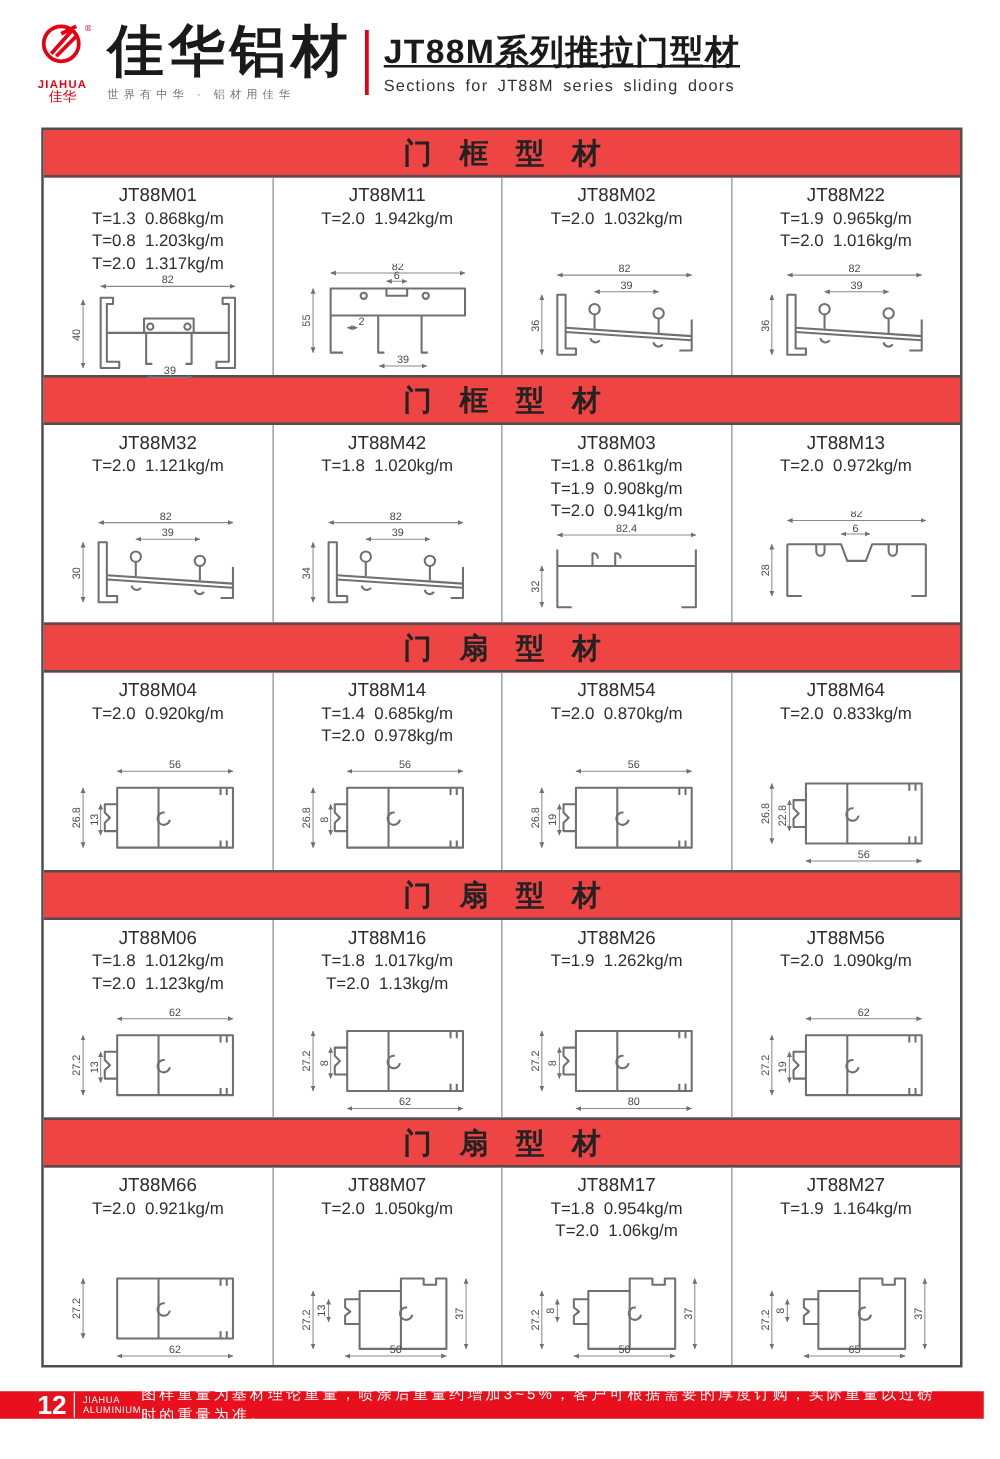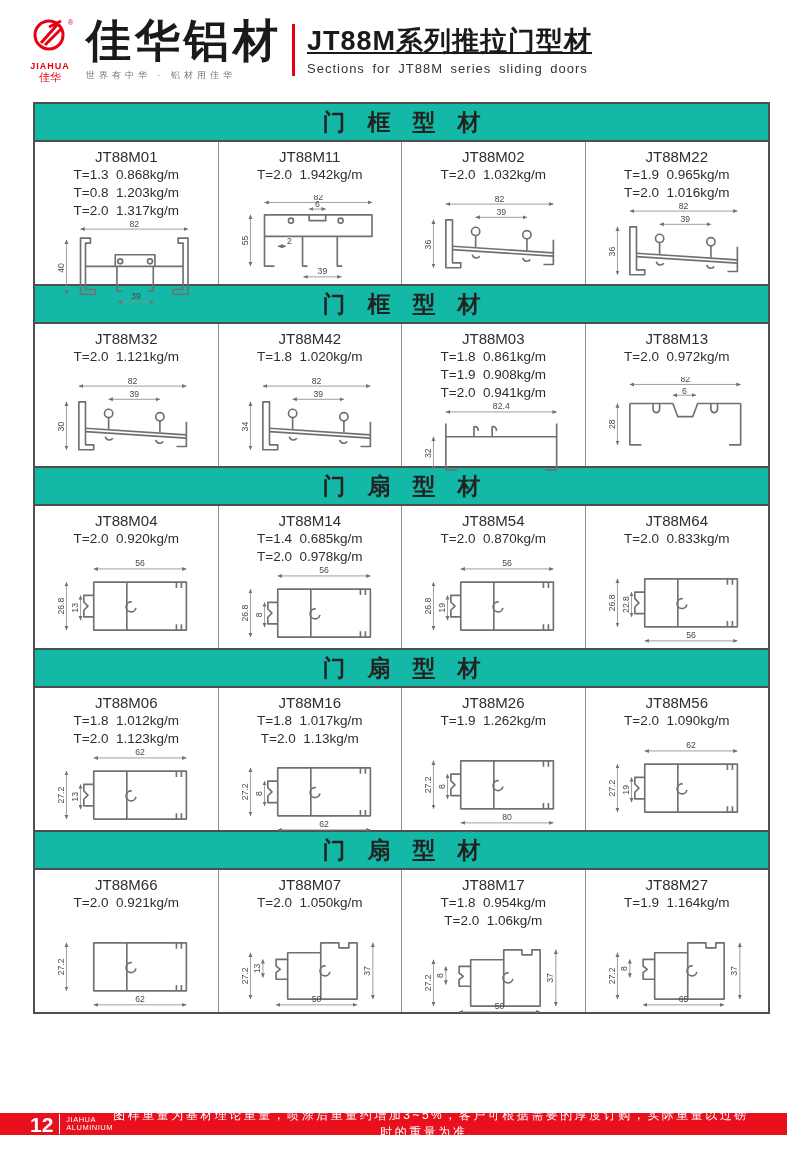--- a/index.html
+++ b/index.html
@@ -13,39 +13,39 @@
   .logo-cn{color:#e60012;font-weight:normal;font-size:11px;line-height:12px;}
   .brand-col{margin-left:8px;flex:0 0 auto;}
   .brand-name{font-size:45px;font-weight:bold;color:#1a1a1a;letter-spacing:4px;line-height:44px;}
   .brand-slogan{font-size:9px;color:#777;letter-spacing:4px;margin-top:6px;}
   .red-divider{width:3px;height:52px;background:#e60012;margin:0 12px 0 10px;flex:0 0 auto;}
   .title-col{flex:0 0 auto;}
   .title-cn{font-size:27px;font-weight:bold;color:#1a1a1a;letter-spacing:1px;line-height:32px;text-decoration:underline;}
   .title-en{font-size:13px;color:#333;letter-spacing:1px;margin-top:4px;word-spacing:3px;}
   
   .catalog{position:absolute;left:33px;right:30px;top:102px;border:2px solid #4f4f4f;background:#fff;}
-  .section-header{background:#14b8a6;border-top:2px solid #4f4f4f;border-bottom:2px solid #4f4f4f;
+  .section-header{background:#ef4444;border-top:2px solid #4f4f4f;border-bottom:2px solid #4f4f4f;
       text-align:center;font-size:23px;font-weight:bold;color:#222;
       letter-spacing:22px;padding-left:22px;height:36px;line-height:36px;}
   .section:first-child .section-header{border-top:none;}
-  .section-row{display:flex;height:142px;}
+  .section-row{display:flex;height:158px;}
   .cell{flex:1 1 0;display:flex;flex-direction:column;align-items:center;padding-top:5px;min-width:0;}
   .cell + .cell{border-left:1px solid #8f8f8f;}
   .code{font-size:15px;color:#2e2e2e;font-weight:500;line-height:19px;}
   .spec{font-size:13.5px;color:#2e2e2e;line-height:18px;white-space:pre;}
   .drawing{width:176px;height:86px;margin:auto 0 3px 0;flex:0 0 auto;}
   text.dim{font-size:10.5px;fill:#4a4a4a;text-anchor:middle;font-family:"Liberation Sans",sans-serif;}
   
   .footer{position:absolute;left:0;right:13px;top:1113px;height:22px;background:#e8101c;
       display:flex;align-items:center;color:#ffffff;}
   .pageblock{display:flex;align-items:center;margin-left:30px;flex:0 0 auto;}
   .pagenum{font-size:21px;font-weight:bold;line-height:21px;}
   .page-divider{width:1px;height:20px;background:#fff;margin:0 6px;}
   .footer-brand{font-size:7.5px;line-height:8.5px;letter-spacing:.5px;}
-  .footer-note{flex:1;text-align:center;margin-right:38px;font-size:12px;letter-spacing:2.5px;}
+  .footer-note{flex:1;text-align:left;margin-right:38px;font-size:12px;letter-spacing:2.5px;}
 </style>
 </head>
 <body>
 
 <svg width="0" height="0" style="position:absolute" aria-hidden="true">
 <defs>
   <marker id="arr" viewBox="0 0 10 10" refX="8.5" refY="5" markerWidth="6" markerHeight="6" orient="auto-start-reverse">
     <path d="M0,1 L9,5 L0,9 Z" fill="#707070"></path>
   </marker>
 

